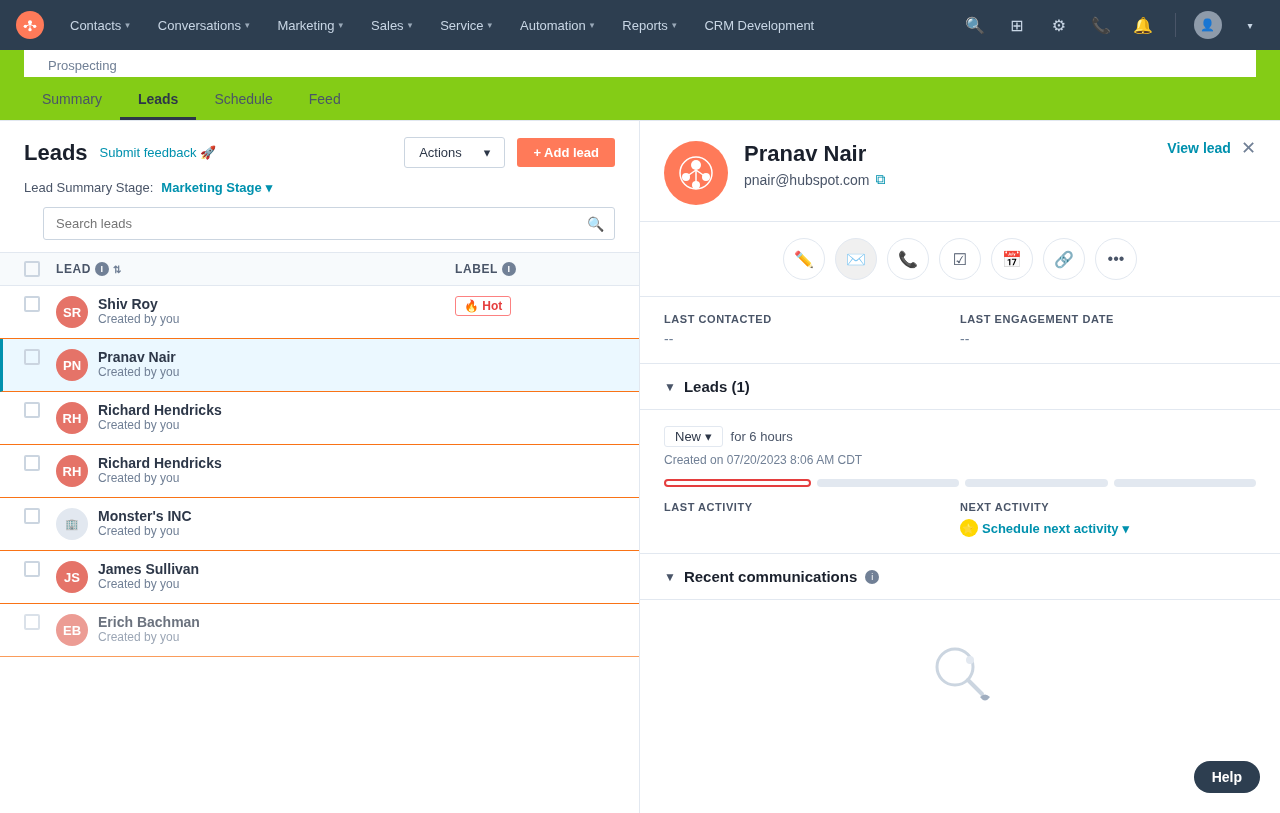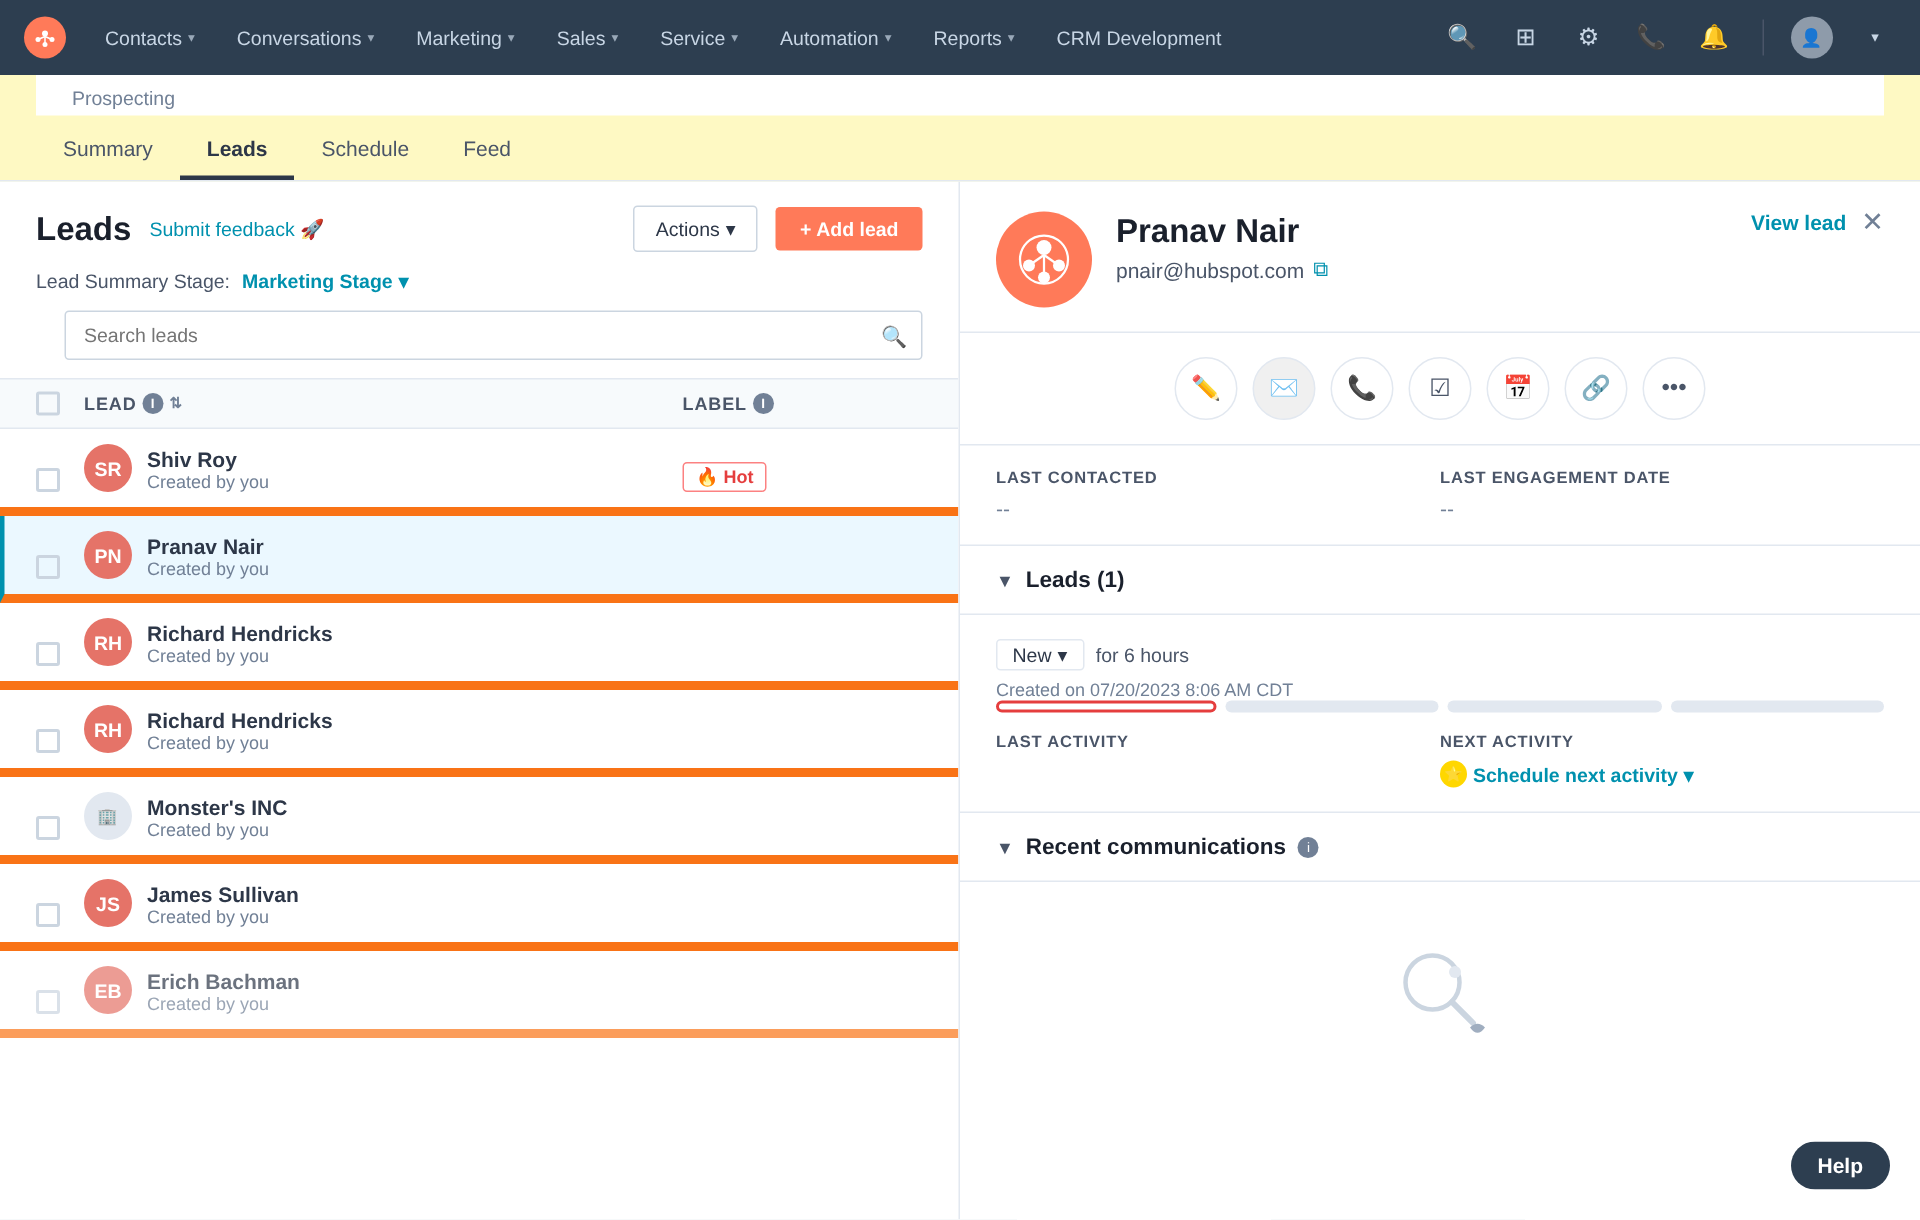--- a/index.html
+++ b/index.html
@@ -50,21 +50,21 @@
       color: #fff;
       font-size: 12px;
       cursor: pointer;
     }
 
     
     .page-wrapper { display: flex; flex-direction: column; height: calc(100vh - 50px); }
 
     
     .subheader {
-      background: #fef9c3;
+      background: #84cc16;
       border-bottom: 1px solid #e2e8f0;
       padding: 0 24px;
     }
     .subheader-tabs {
       display: flex;
       gap: 0;
       margin-top: 4px;
     }
     .tab-item {
       padding: 10px 18px;
@@ -114,21 +114,21 @@
     }
     .leads-actions-spacer { flex: 1; }
     .btn-actions {
       border: 1px solid #cbd5e0;
       background: #fff;
       color: #2d3748;
       padding: 7px 14px;
       border-radius: 3px;
       cursor: pointer;
       font-size: 13px;
-      display: flex; align-items: center; gap: 4px;
+      display: flex; align-items: center; gap: 22px;
     }
     .btn-add-lead {
       background: #ff7a59;
       color: #fff;
       border: none;
       padding: 7px 16px;
       border-radius: 3px;
       cursor: pointer;
       font-size: 13px;
       font-weight: 600;
@@ -202,23 +202,23 @@
       background: #718096;
       border-radius: 50%;
       color: #fff;
       font-size: 9px;
       display: inline-flex; align-items: center; justify-content: center;
       cursor: pointer;
     }
     .sort-icon { color: #718096; font-size: 10px; cursor: pointer; }
     .lead-row {
       display: flex;
-      align-items: flex-end;
+      align-items: flex-start;
       padding: 10px 24px;
-      border-bottom: 6px solid #f97316;
+      border-bottom: 1px solid #f97316;
       cursor: pointer;
       transition: background 0.15s;
     }
     .lead-row.selected { background: #ebf8ff; border-left: 3px solid #0091ae; padding-left: 21px; }
     .row-check { width: 32px; }
     .row-avatar {
       width: 32px; height: 32px;
       border-radius: 50%;
       display: flex; align-items: center; justify-content: center;
       font-size: 13px;
@@ -363,21 +363,21 @@
       background: #fff;
       border: 1px solid #e2e8f0;
       border-radius: 3px;
       padding: 2px 10px;
       font-size: 13px;
       color: #2d3748;
       cursor: pointer;
       display: flex; align-items: center; gap: 4px;
     }
     .for-hours { font-size: 13px; color: #4a5568; }
-    .created-date { font-size: 12px; color: #718096; }
+    .created-date { font-size: 12px; color: #718096; margin-bottom: 12px; }
     .pipeline-progress {
       display: flex;
       gap: 6px;
       margin-bottom: 14px;
     }
     .progress-step {
       flex: 1;
       height: 8px;
       border-radius: 4px;
       background: #e2e8f0;

